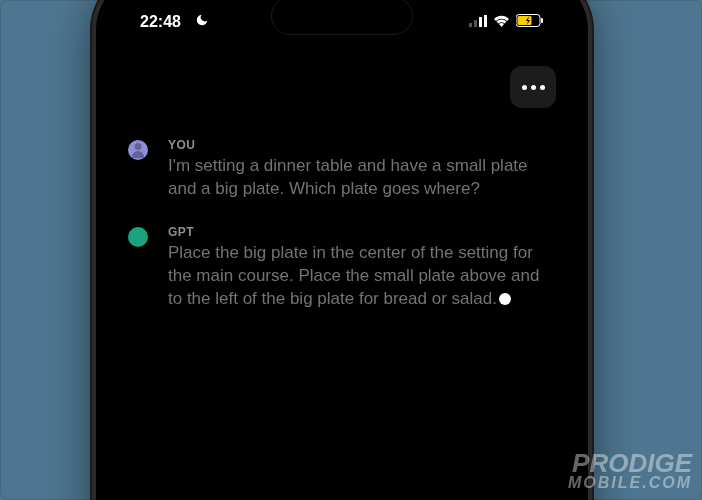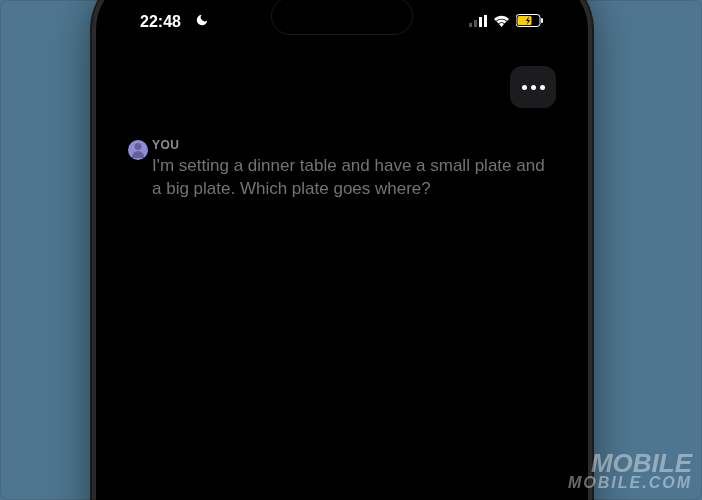--- a/index.html
+++ b/index.html
@@ -111,21 +111,21 @@
       height: 5px;
       background: #fff;
       border-radius: 50%;
     }
     .chat {
       margin-top: 100px;
       padding: 0 8px;
     }
     .message {
       display: flex;
-      gap: 4px;
+      gap: 20px;
       margin-bottom: 24px;
     }
     .avatar {
       width: 20px;
       height: 20px;
       border-radius: 50%;
       flex-shrink: 0;
       margin-top: 2px;
     }
     .avatar.user {
@@ -257,22 +257,29 @@
 
     <div class="chat">
       <div class="message">
         <div class="avatar user"></div>
         <div class="message-body">
           <div class="sender-label">YOU</div>
           <div class="message-text">I'm setting a dinner table and have a small plate and a big plate. Which plate goes where?</div>
         </div>
       </div>
 
+      <div class="message">
+        <div class="avatar gpt"></div>
+        <div class="message-body">
+          <div class="sender-label">GPT</div>
+          <div class="message-text"><span>Place the big plate in the center of the setting for the main course. Place the small plate above and to the left of the big plate for bread or salad.</span><span class="cursor-dot"></span></div>
+        </div>
+      </div>
     </div>
   </div>
 </div>
 
 <div class="watermark">
-  <div class="line1">MOBILE</div>
+  <div class="line1">PRODIGE</div>
   <div class="line2">MOBILE.COM</div>
 </div>
 
 <div class="rounded-border"></div>
 
 </body></html>

